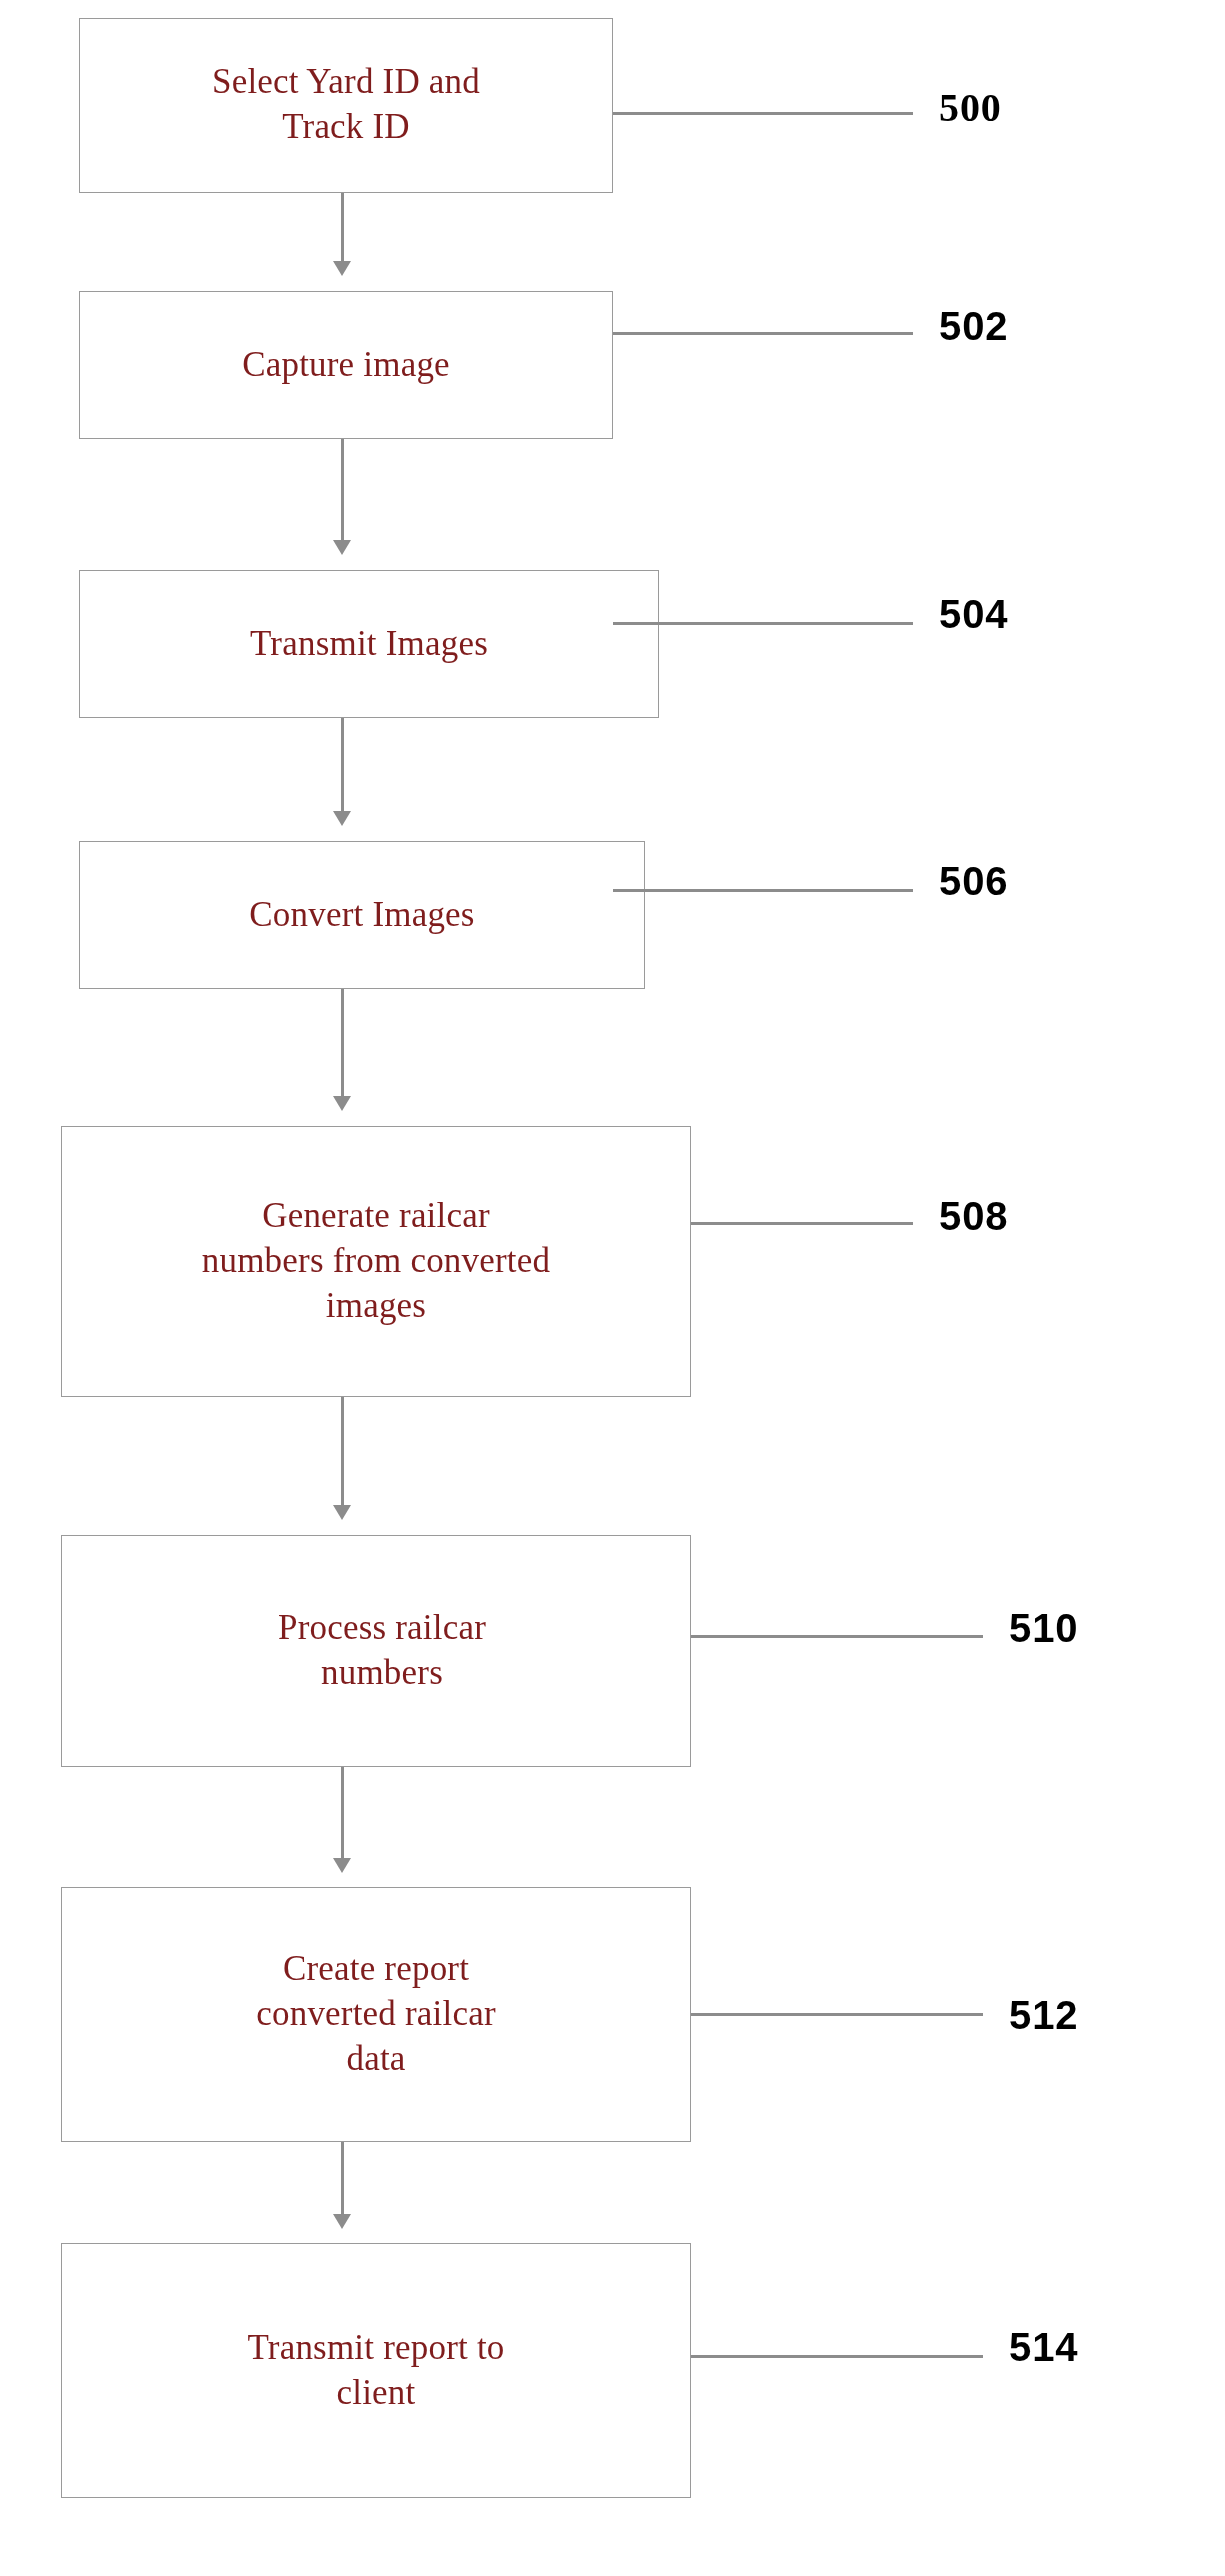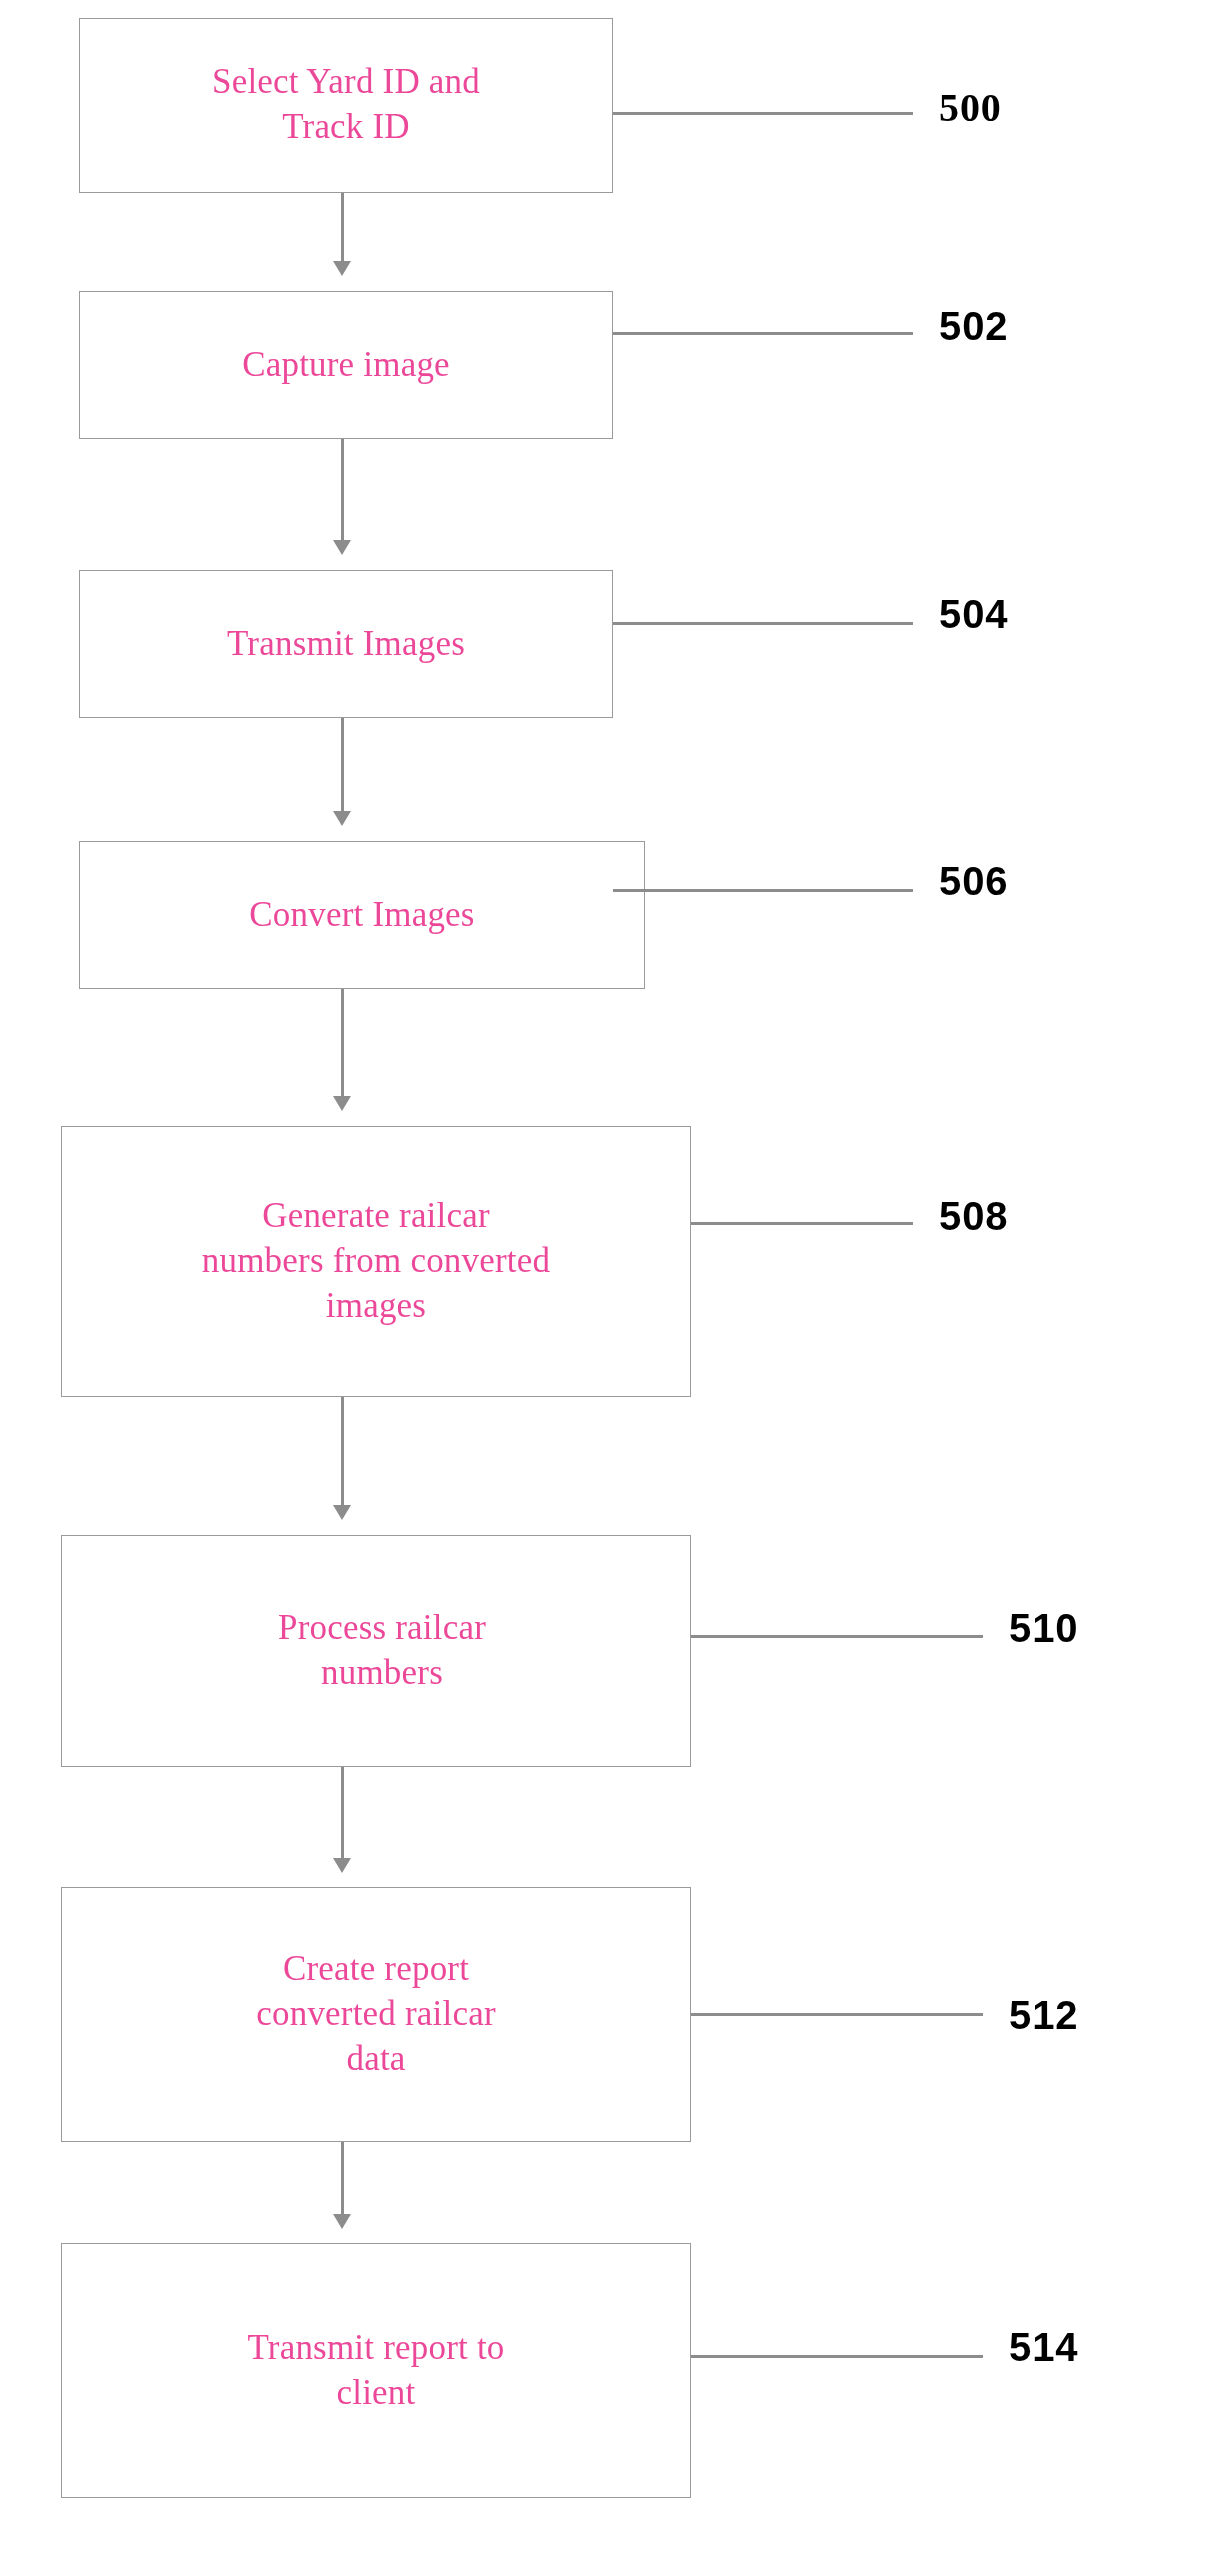--- a/index.html
+++ b/index.html
@@ -24,21 +24,21 @@
     background: #ffffff;
     display: flex;
     align-items: center;
     justify-content: center;
     text-align: center;
   }
   .node-label {
     font-family: "Liberation Serif", serif;
     font-size: 35px;
     line-height: 1.28;
-    color: #ec4899;
+    color: #7f1d1d;
     letter-spacing: 0.2px;
     padding: 0 15.7px;
     white-space: pre-line;
   }
   .connector {
     position: absolute;
     width: 2.6px;
     background: #8c8c8c;
   }
   .arrowhead {
@@ -87,21 +87,21 @@
       <div class="node-label">Select Yard ID and
 Track ID</div>
     </div>
     <div class="leader" style="left: 613px; top: 112px; width: 300px;"></div>
     <div class="refnum" style="left: 939px; top: 84px; font-family: Liberation Serif, serif;">500</div>
     <div class="node" style="left: 79px; top: 291px; width: 534px; height: 148px; text-align: right;">
       <div class="node-label">Capture image</div>
     </div>
     <div class="leader" style="left: 613px; top: 332px; width: 300px;"></div>
     <div class="refnum" style="left: 939px; top: 304px;">502</div>
-    <div class="node" style="left: 79px; top: 570px; width: 534px; height: 148px;">
+    <div class="node" style="left: 79px; top: 570px; width: 580px; height: 148px;">
       <div class="node-label">Transmit Images</div>
     </div>
     <div class="leader" style="left: 613px; top: 622px; width: 300px;"></div>
     <div class="refnum" style="left: 939px; top: 592px;">504</div>
     <div class="node" style="left: 79px; top: 841px; width: 566px; height: 148px;">
       <div class="node-label">Convert Images</div>
     </div>
     <div class="leader" style="left: 613px; top: 889px; width: 300px;"></div>
     <div class="refnum" style="left: 939px; top: 859px;">506</div>
     <div class="node" style="left: 61px; top: 1126px; width: 630px; height: 271px;">

